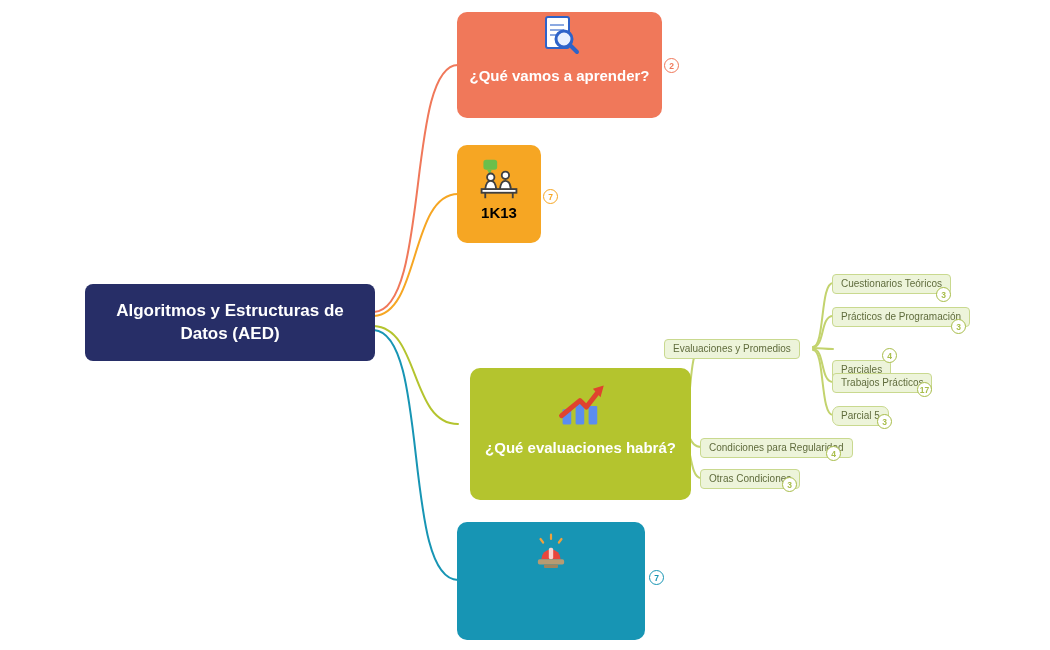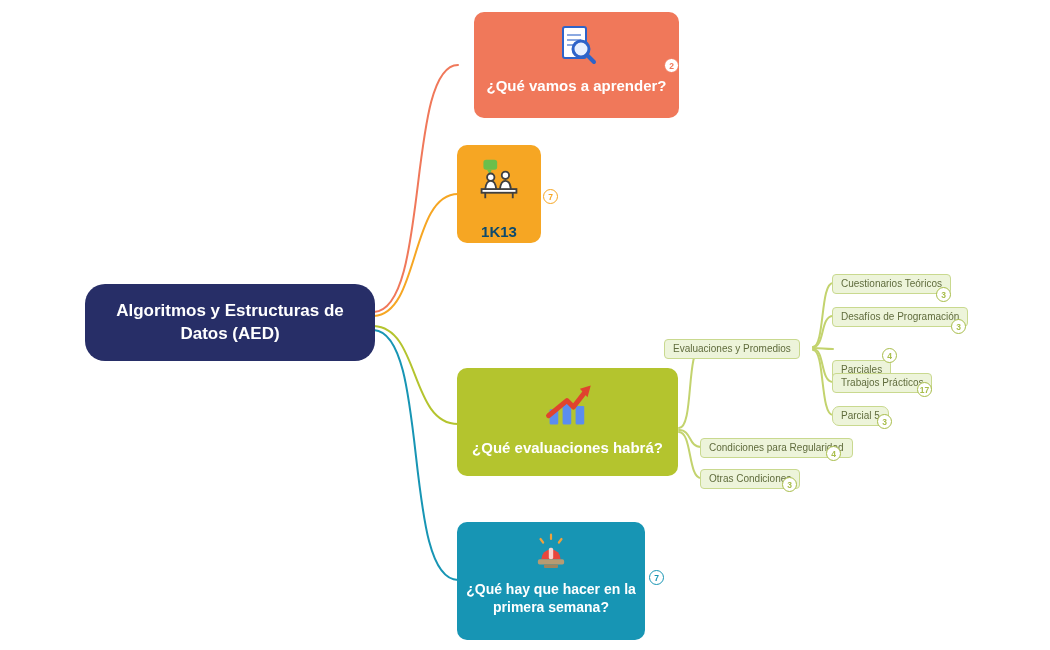--- a/index.html
+++ b/index.html
@@ -9,32 +9,32 @@
   #connectors path{fill:none;stroke-width:2px;stroke-linecap:round;}
   .line-aprender{stroke:var(--branch-aprender);}
   .line-curso{stroke:var(--branch-curso);}
   .line-evaluaciones{stroke:var(--branch-evaluaciones);}
   .line-semana{stroke:var(--branch-semana);}
   .line-sub{stroke:var(--connector-light);stroke-width:1.6px;}
 
   .node{position:absolute;box-sizing:border-box;cursor:pointer;}
 
   .root-node{left:85px;top:284px;width:290px;height:77px;background:var(--root-bg);
-    border-radius:20px;display:flex;align-items:center;justify-content:center;text-align:center;}
+    border-radius:8px;display:flex;align-items:center;justify-content:center;text-align:center;}
   .root-node .title{color:#ffffff;font-size:17px;font-weight:bold;line-height:1.35;padding:0 18px;}
 
   .card{border-radius:10px;display:flex;flex-direction:column;align-items:center;justify-content:flex-start;}
   .card .icon{flex:0 0 auto;}
   .card .title{color:#ffffff;font-weight:bold;text-align:center;line-height:1.3;}
 
-  .card-aprender{left:474px;top:12px;width:205px;height:106px;background:var(--branch-aprender);padding-top:10px;}
+  .card-aprender{left:457px;top:12px;width:205px;height:106px;background:var(--branch-aprender);padding-top:0;}
   .card-aprender .title{font-size:15px;margin-top:6px;}
   .card-curso{left:457px;top:145px;width:84px;height:98px;background:var(--branch-curso);padding-top:12px;}
-  .card-curso .title{font-size:15px;color:#0c4a6e;margin-top:21px;}
-  .card-evaluaciones{left:457px;top:368px;width:221px;height:108px;background:var(--branch-evaluaciones);padding-top:12px;}
+  .card-curso .title{font-size:15px;color:#000000;margin-top:2px;}
+  .card-evaluaciones{left:470px;top:368px;width:221px;height:132px;background:var(--branch-evaluaciones);padding-top:12px;}
   .card-evaluaciones .title{font-size:15px;margin-top:6px;}
   .card-semana{left:457px;top:522px;width:188px;height:118px;background:var(--branch-semana);padding-top:10px;}
   .card-semana .title{font-size:14px;margin-top:6px;padding:0 8px;}
 
   .subnode{position:absolute;background:var(--subnode-bg);border:1px solid var(--subnode-border);
     border-radius:4px;color:var(--subnode-text);font-size:10px;line-height:12px;
     padding:3px 8px;white-space:nowrap;cursor:pointer;}
 
   .badge{position:absolute;width:15px;height:15px;border-radius:50%;background:#ffffff;
     border:1px solid;display:flex;align-items:center;justify-content:center;
@@ -112,30 +112,29 @@
   <div class="node card card-semana">
     <svg class="icon" width="42" height="42" viewBox="0 0 48 48">
       <line x1="24" y1="3" x2="24" y2="8" stroke="#f0a13c" stroke-width="2.5" stroke-linecap="round"></line>
       <line x1="12" y1="8" x2="15" y2="12" stroke="#f0a13c" stroke-width="2.5" stroke-linecap="round"></line>
       <line x1="36" y1="8" x2="33" y2="12" stroke="#f0a13c" stroke-width="2.5" stroke-linecap="round"></line>
       <path d="M13 31 A 11 11 0 0 1 35 31 Z" fill="#e8463c"></path>
       <rect x="21.5" y="18" width="5" height="13" rx="2" fill="#fad4cf"></rect>
       <rect x="9" y="31" width="30" height="6" rx="2" fill="#b79b72"></rect>
       <rect x="16" y="37" width="16" height="4" rx="1" fill="#9e855f"></rect>
     </svg>
-    <div class="title">¿Qué hay que hacer en la primera semana?</div>
   </div>
   <div class="badge badge-semana" style="left:649px;top:570px;">7</div>
 
   <div class="subnode" style="left:664px;top:339px;">Evaluaciones y Promedios</div>
 
   <div class="subnode" style="left:832px;top:274px;">Cuestionarios Teóricos</div>
   <div class="badge badge-sub" style="left:936px;top:287px;">3</div>
 
-  <div class="subnode" style="left:832px;top:307px;">Desafíos de Programación</div>
+  <div class="subnode" style="left:832px;top:307px;">Prácticos de Programación</div>
   <div class="badge badge-sub" style="left:951px;top:319px;">3</div>
 
   <div class="subnode" style="left:832px;top:360px;">Parciales</div>
   <div class="badge badge-sub" style="left:882px;top:348px;">4</div>
 
   <div class="subnode" style="left:832px;top:373px;">Trabajos Prácticos</div>
   <div class="badge badge-sub" style="left:917px;top:382px;">17</div>
 
   <div class="subnode" style="left:832px;top:406px;border-radius:7px;">Parcial 5</div>
   <div class="badge badge-sub" style="left:877px;top:414px;">3</div>

